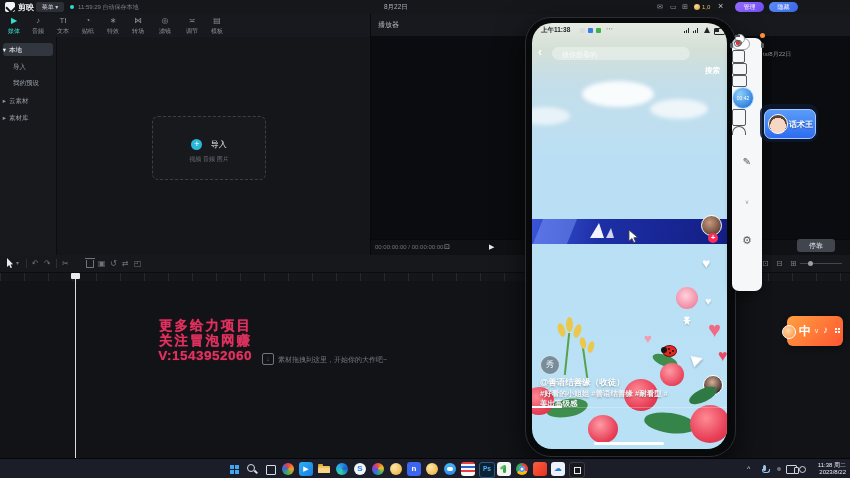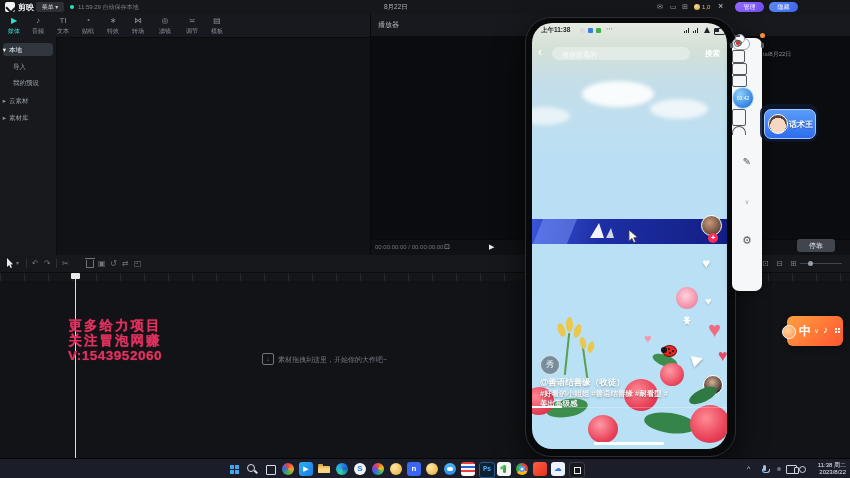--- a/index.html
+++ b/index.html
@@ -75,21 +75,21 @@
   #tl-zoom{position:absolute;left:800px;top:8px;width:42px;height:1px;background:#41454d;}
   #tl-zoom::after{content:"";position:absolute;left:8px;top:-2px;width:5px;height:5px;border-radius:50%;background:#9aa0a8;}
   #tl-ruler{position:absolute;left:0;top:18px;width:850px;height:8px;background:#15161a;
             background-image:repeating-linear-gradient(90deg,#26282d 0 1px,transparent 1px 24px);}
   #playhead-line{position:absolute;left:75px;top:18px;width:1px;height:185px;background:#d9dbde;}
   #playhead-head{position:absolute;left:71px;top:18px;width:9px;height:6px;background:#e8eaec;border-radius:1px;}
   #tl-hint-ico{position:absolute;left:262px;top:98px;width:10px;height:10px;border:1px solid #70757d;border-radius:2px;color:#70757d;font-size:7px;line-height:10px;text-align:center;}
   #tl-hint{position:absolute;left:278px;top:100px;font-size:7px;color:#757a82;}
 
   
-  #watermark{left:0;top:318px;width:230px;text-align:center;color:#e0315f;font-weight:bold;
+  #watermark{left:22px;top:318px;width:230px;text-align:right;color:#e0315f;font-weight:bold;
              text-shadow:0 0 1px rgba(224,49,95,.8);}
   #watermark div{line-height:15px;}
   .wm-cn{font-size:13.5px;letter-spacing:2px;}
   .wm-en{font-size:13.5px;letter-spacing:0.5px;}
 
   
   #phone{left:525px;top:17px;width:209px;height:438px;background:#08090b;border:1px solid #2a2d33;border-radius:26px;
          box-shadow:0 10px 30px rgba(0,0,0,.65);z-index:5;}
   #pscreen{position:absolute;left:6px;top:5px;width:195px;height:426px;border-radius:20px;overflow:hidden;
            background:linear-gradient(180deg,#e6eae2 0%,#d4e0d6 6%,#c4dee9 14%,#badff4 32%,#b9e1f5 100%);}
@@ -101,21 +101,21 @@
   .sigbar i{position:absolute;bottom:0;width:1.2px;background:#22262a;}
   #p-wifi{position:absolute;left:172px;top:4px;width:7px;height:6px;}
   #p-wifi::before{content:"";position:absolute;left:0;top:0;border-left:3.5px solid transparent;border-right:3.5px solid transparent;border-top:6px solid #22262a;transform:rotate(180deg);}
   #p-batt{position:absolute;left:182px;top:4.5px;width:9px;height:5px;border:1px solid #22262a;border-radius:1px;}
   #p-batt::before{content:"";position:absolute;left:0;top:0;width:4px;height:3px;background:#22262a;}
   #p-batt::after{content:"";position:absolute;right:-2.5px;top:1px;width:1.5px;height:2px;background:#22262a;}
   
   #p-back{position:absolute;left:6px;top:22px;font-size:12px;color:#fdfdfd;font-weight:bold;}
   #p-searchpill{position:absolute;left:20px;top:24px;width:138px;height:13px;background:rgba(255,255,255,.35);border-radius:7px;}
   #p-searchtext{position:absolute;left:10px;top:3px;font-size:7px;color:rgba(255,255,255,.85);}
-  #p-searchbtn{position:absolute;right:7px;top:26px;font-size:7.5px;color:#fff;font-weight:bold;}
+  #p-searchbtn{position:absolute;right:7px;top:43px;font-size:7.5px;color:#fff;font-weight:bold;}
   
   .cloud{position:absolute;background:rgba(255,255,255,.9);border-radius:50%;filter:blur(2px);}
   
   #p-band{position:absolute;left:0;top:196px;width:195px;height:25px;background:linear-gradient(100deg,#3a55d8 0%,#1d2fa6 35%,#131e84 100%);overflow:hidden;}
   #p-band .streak{position:absolute;left:6px;top:0;width:34px;height:25px;background:rgba(130,160,255,.45);transform:skewX(-22deg);}
   #p-band .sail1{position:absolute;left:58px;top:4px;width:0;height:0;border-left:9px solid transparent;border-right:5px solid transparent;border-bottom:15px solid rgba(255,255,255,.95);}
   #p-band .sail2{position:absolute;left:74px;top:9px;width:0;height:0;border-left:5px solid transparent;border-right:3px solid transparent;border-bottom:10px solid rgba(255,255,255,.8);}
   
   .avatar{position:absolute;border-radius:50%;border:1.5px solid #fff;background:radial-gradient(circle at 40% 35%,#c99a7d,#6b4a3a 70%,#3a2820);}
   #p-follow{position:absolute;left:176px;top:210px;width:10px;height:10px;border-radius:50%;background:#fe2c55;color:#fff;font-size:8px;line-height:10px;text-align:center;font-weight:bold;}
@@ -287,20 +287,29 @@
   </div>
 
   <div id="sidebar" class="a">
     <div id="sb-0" class="sb-row"><span class="selpill"></span><span class="caret">▾</span><span class="lbl">本地</span></div>
     <div id="sb-1" class="sb-row"><span>导入</span></div>
     <div id="sb-2" class="sb-row"><span>我的预设</span></div>
     <div id="sb-3" class="sb-row"><span class="caret">▸</span><span>云素材</span></div>
     <div id="sb-4" class="sb-row"><span class="caret">▸</span><span>素材库</span></div>
   </div>
 
+  <div id="media-panel" class="a">
+    <div id="import-box">
+      <div id="import-row">
+        <span id="import-plus">+</span>
+        <span id="import-title">导入</span>
+      </div>
+      <div id="import-types">视频  音频  图片</div>
+    </div>
+  </div>
 
   <div id="player-panel" class="a">
     <div id="player-header">
       <div id="player-title">播放器</div>
     </div>
     <div id="player-ctrl">
       <div id="timecode">00:00:00:00 / 00:00:00:00</div>
       <div id="fullscreen-ico">⊡</div>
       <div id="play-btn">▶</div>
     </div>

